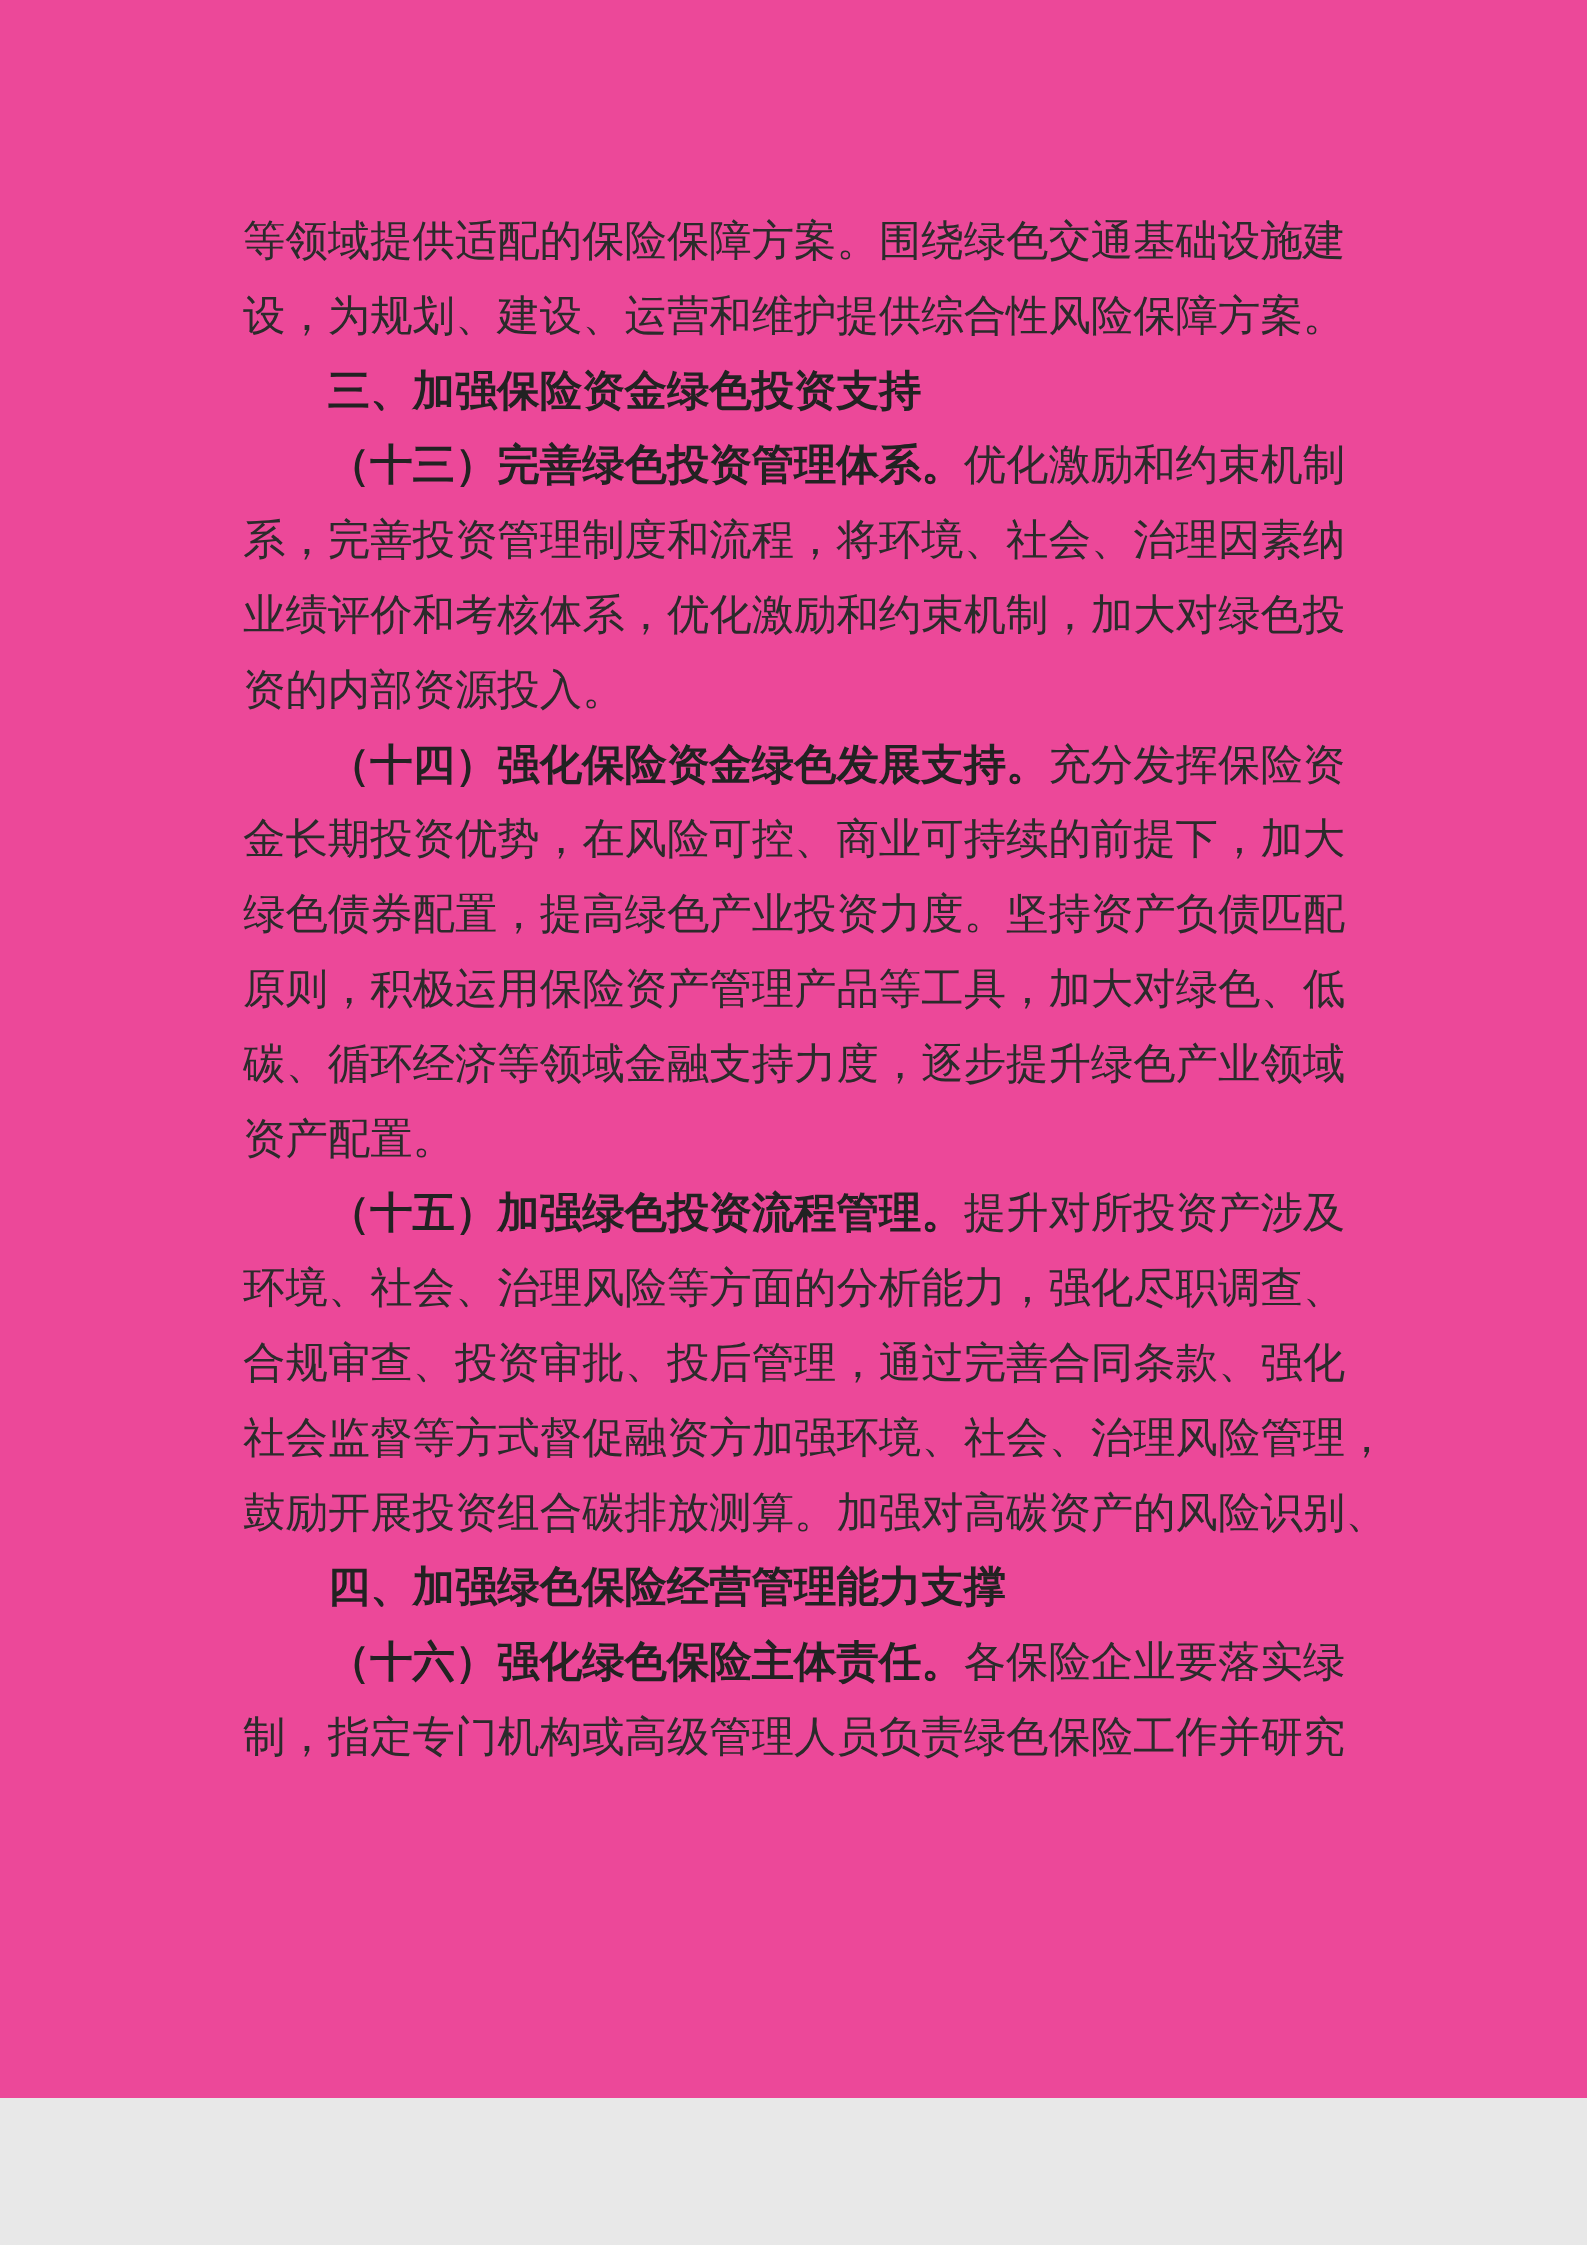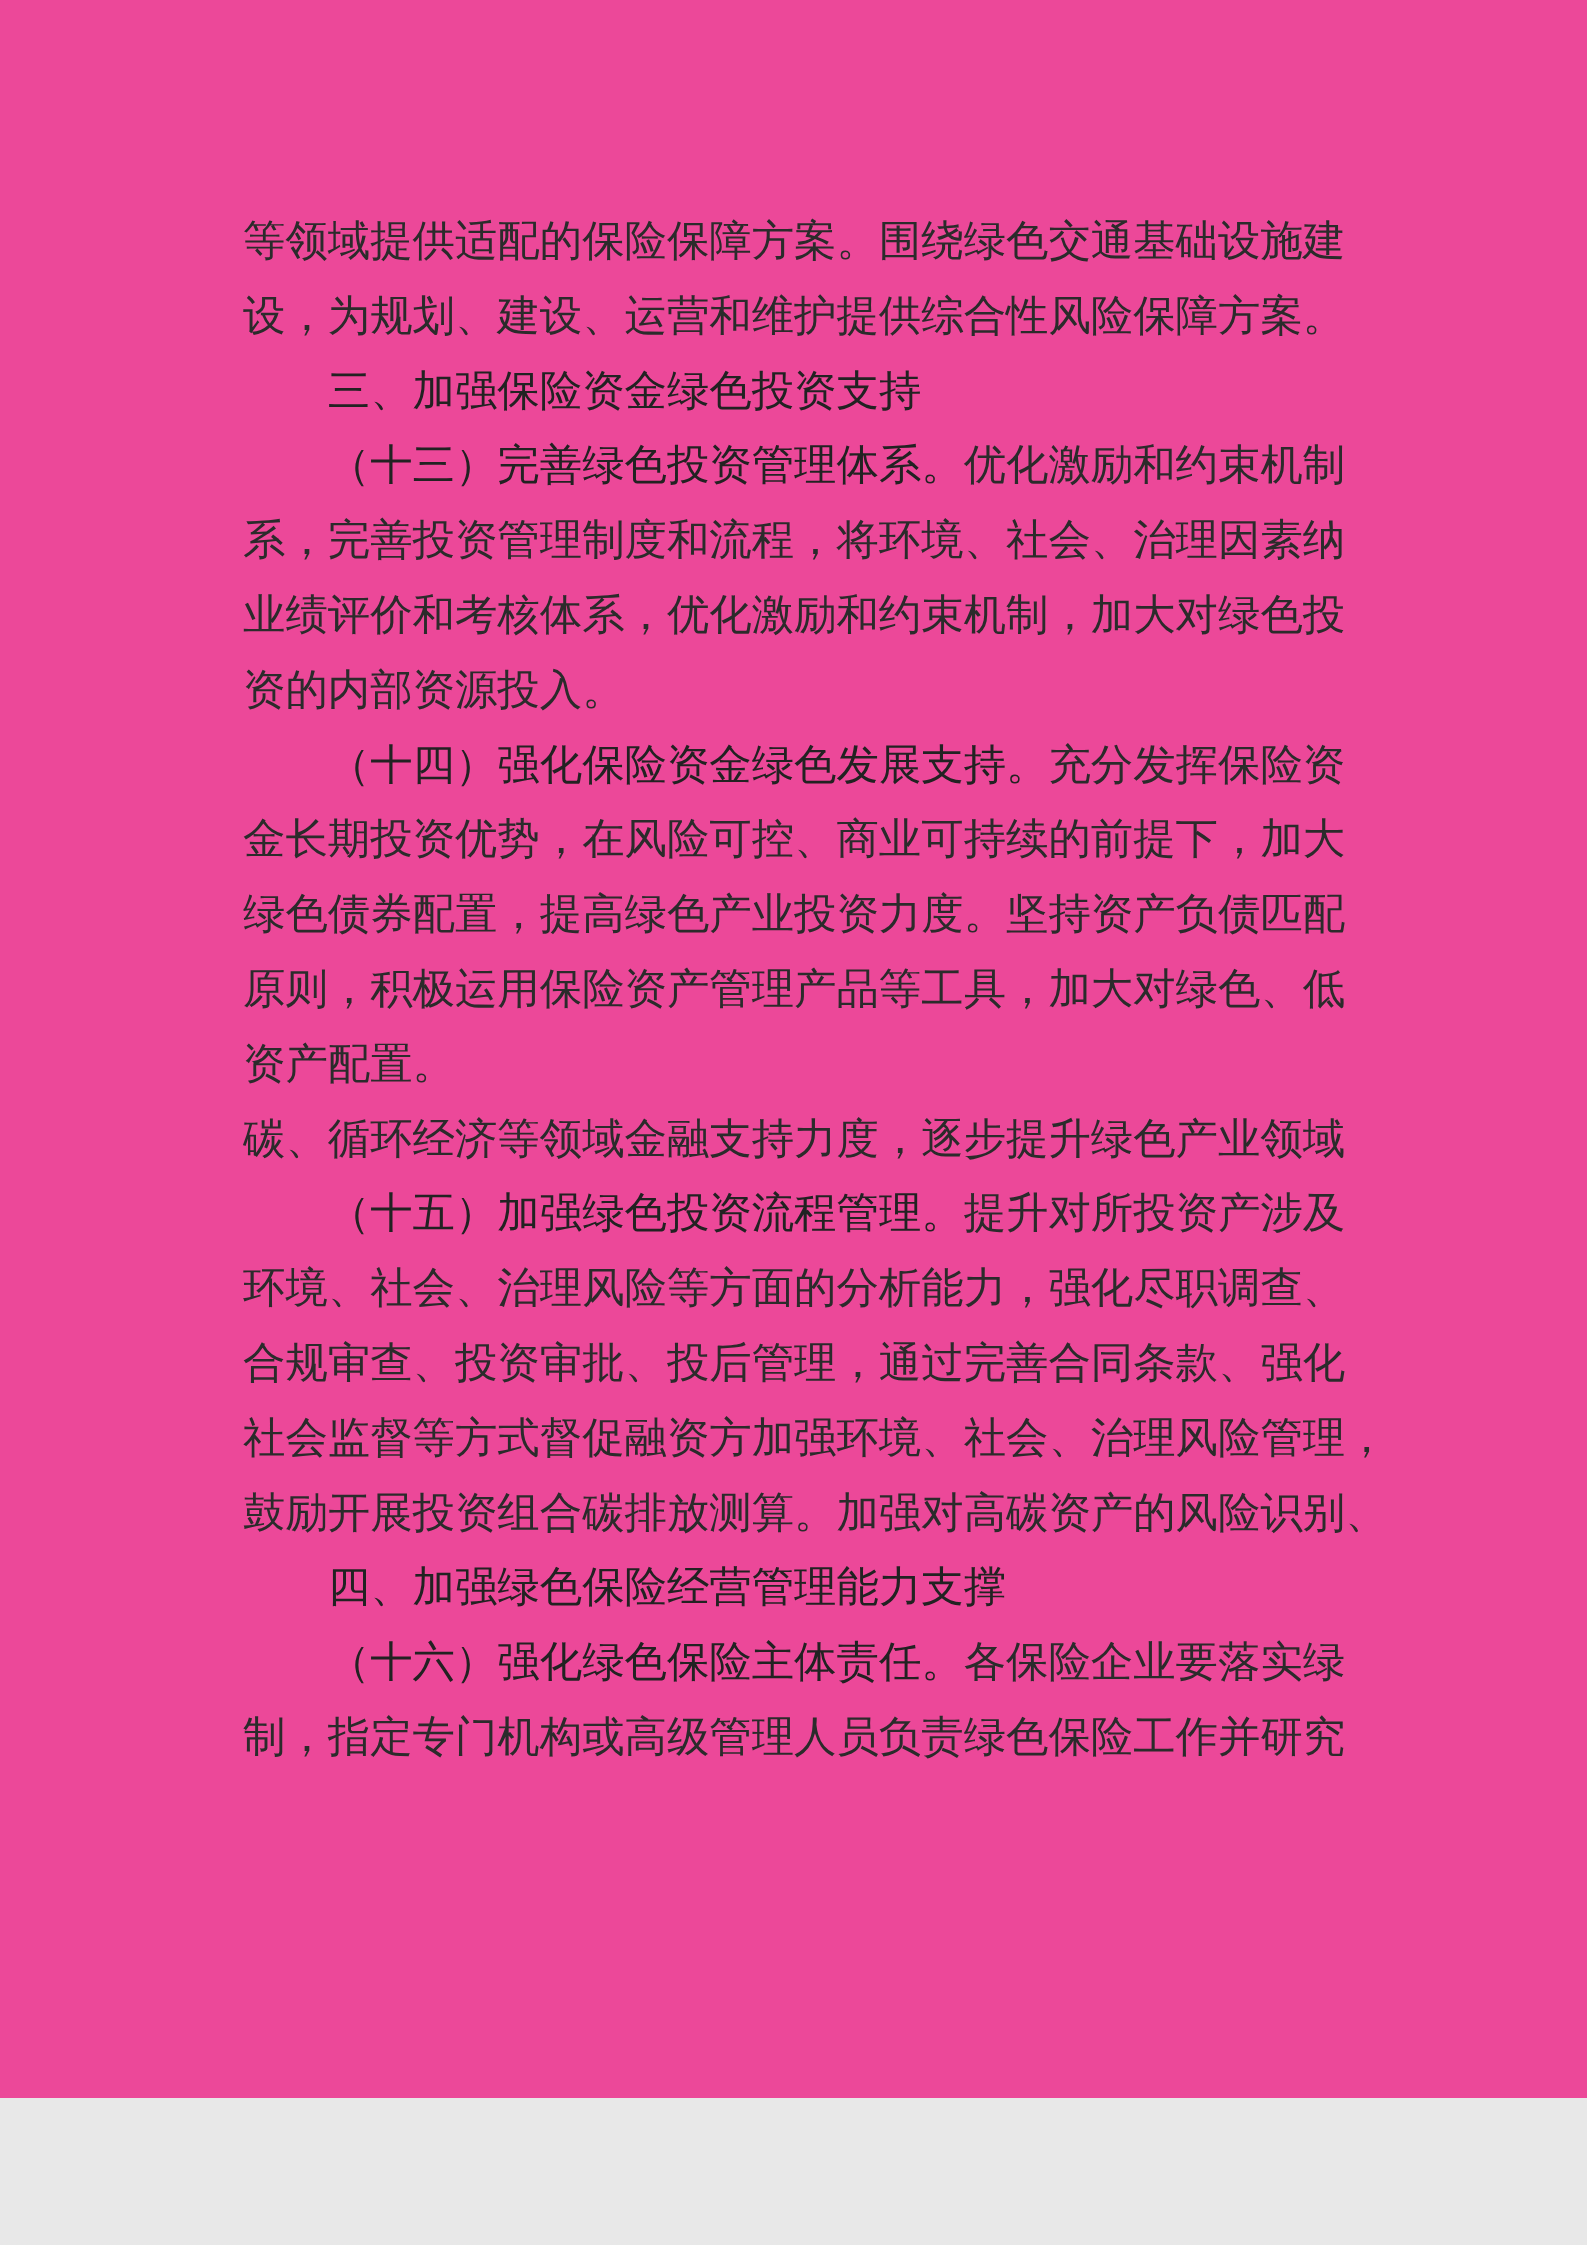--- a/index.html
+++ b/index.html
@@ -27,42 +27,42 @@
     line-height: 74.8px;
     font-size: 42.4px;
     white-space: nowrap;
     color: #2b2b2b;
     font-kerning: none;
   }
   .line.indent {
     padding-left: 84.8px; 
   }
   .seg.bold {
-    font-weight: 400;
+    font-weight: 700;
     color: #222222;
   }
 </style>
 </head>
 <body>
 
 <div class="page">
   <div class="doc-body">
       <div class="line"><span class="seg">等领域提供适配的保险保障方案。围绕绿色交通基础设施建</span></div>
       <div class="line"><span class="seg">设，为规划、建设、运营和维护提供综合性风险保障方案。</span></div>
       <div class="line indent"><span class="seg bold">三、加强保险资金绿色投资支持</span></div>
       <div class="line indent"><span class="seg bold">（十三）完善绿色投资管理体系。</span><span class="seg">优化激励和约束机制</span></div>
       <div class="line"><span class="seg">系，完善投资管理制度和流程，将环境、社会、治理因素纳</span></div>
       <div class="line"><span class="seg">业绩评价和考核体系，优化激励和约束机制，加大对绿色投</span></div>
       <div class="line"><span class="seg">资的内部资源投入。</span></div>
       <div class="line indent"><span class="seg bold">（十四）强化保险资金绿色发展支持。</span><span class="seg">充分发挥保险资</span></div>
       <div class="line"><span class="seg">金长期投资优势，在风险可控、商业可持续的前提下，加大</span></div>
       <div class="line"><span class="seg">绿色债券配置，提高绿色产业投资力度。坚持资产负债匹配</span></div>
       <div class="line"><span class="seg">原则，积极运用保险资产管理产品等工具，加大对绿色、低</span></div>
+      <div class="line"><span class="seg">碳、循环经济等领域金融支持力度，逐步提升绿色产业领域</span></div>
       <div class="line"><span class="seg">资产配置。</span></div>
-      <div class="line"><span class="seg">碳、循环经济等领域金融支持力度，逐步提升绿色产业领域</span></div>
       <div class="line indent"><span class="seg bold">（十五）加强绿色投资流程管理。</span><span class="seg">提升对所投资产涉及</span></div>
       <div class="line"><span class="seg">环境、社会、治理风险等方面的分析能力，强化尽职调查、</span></div>
       <div class="line"><span class="seg">合规审查、投资审批、投后管理，通过完善合同条款、强化</span></div>
       <div class="line"><span class="seg">社会监督等方式督促融资方加强环境、社会、治理风险管理，</span></div>
       <div class="line"><span class="seg">鼓励开展投资组合碳排放测算。加强对高碳资产的风险识别、</span></div>
       <div class="line indent"><span class="seg bold">四、加强绿色保险经营管理能力支撑</span></div>
       <div class="line indent"><span class="seg bold">（十六）强化绿色保险主体责任。</span><span class="seg">各保险企业要落实绿</span></div>
       <div class="line"><span class="seg">制，指定专门机构或高级管理人员负责绿色保险工作并研究</span></div>
     </div>
 </div>

